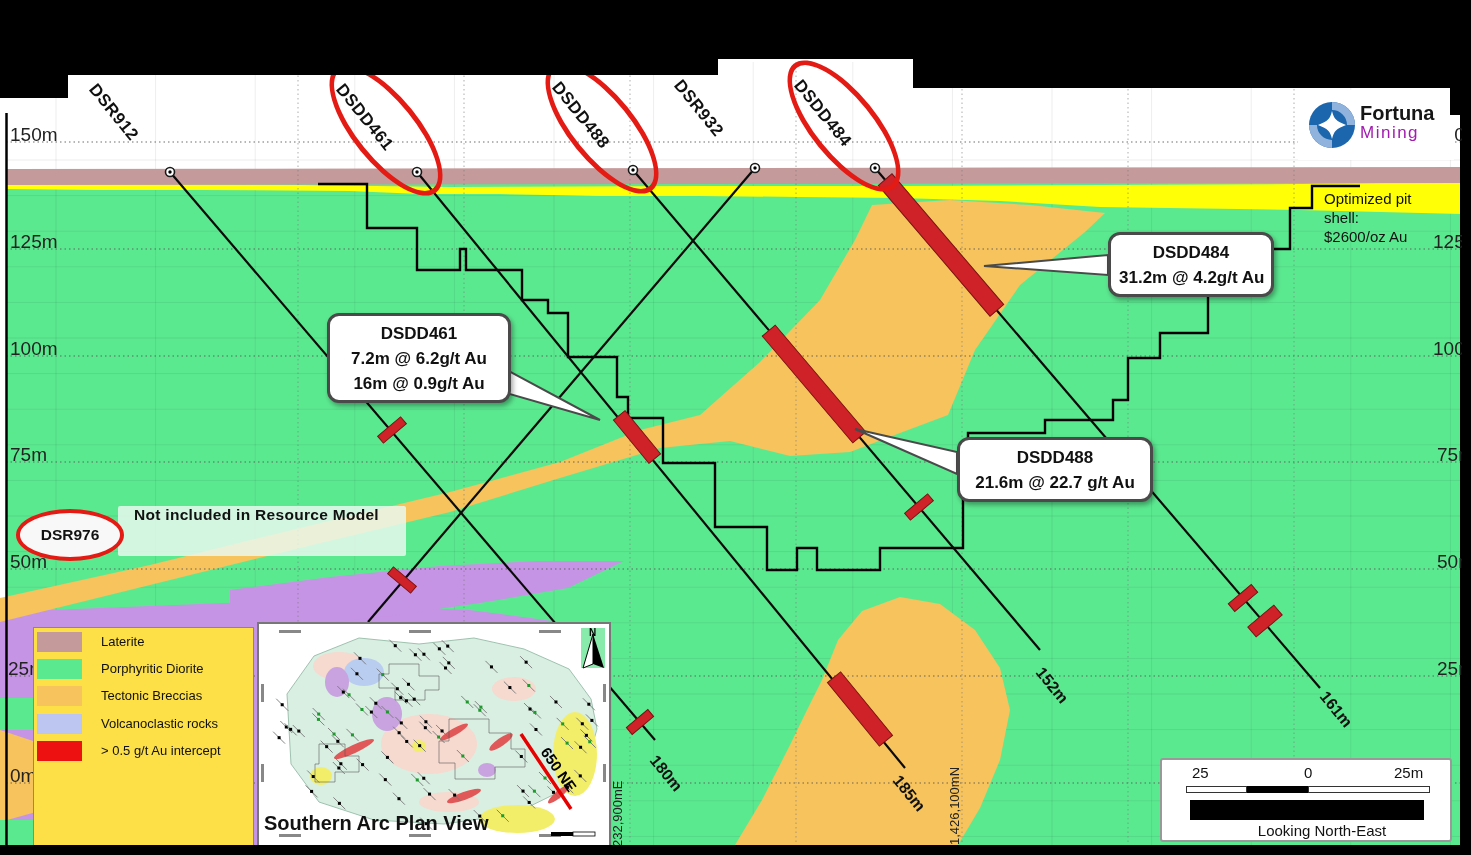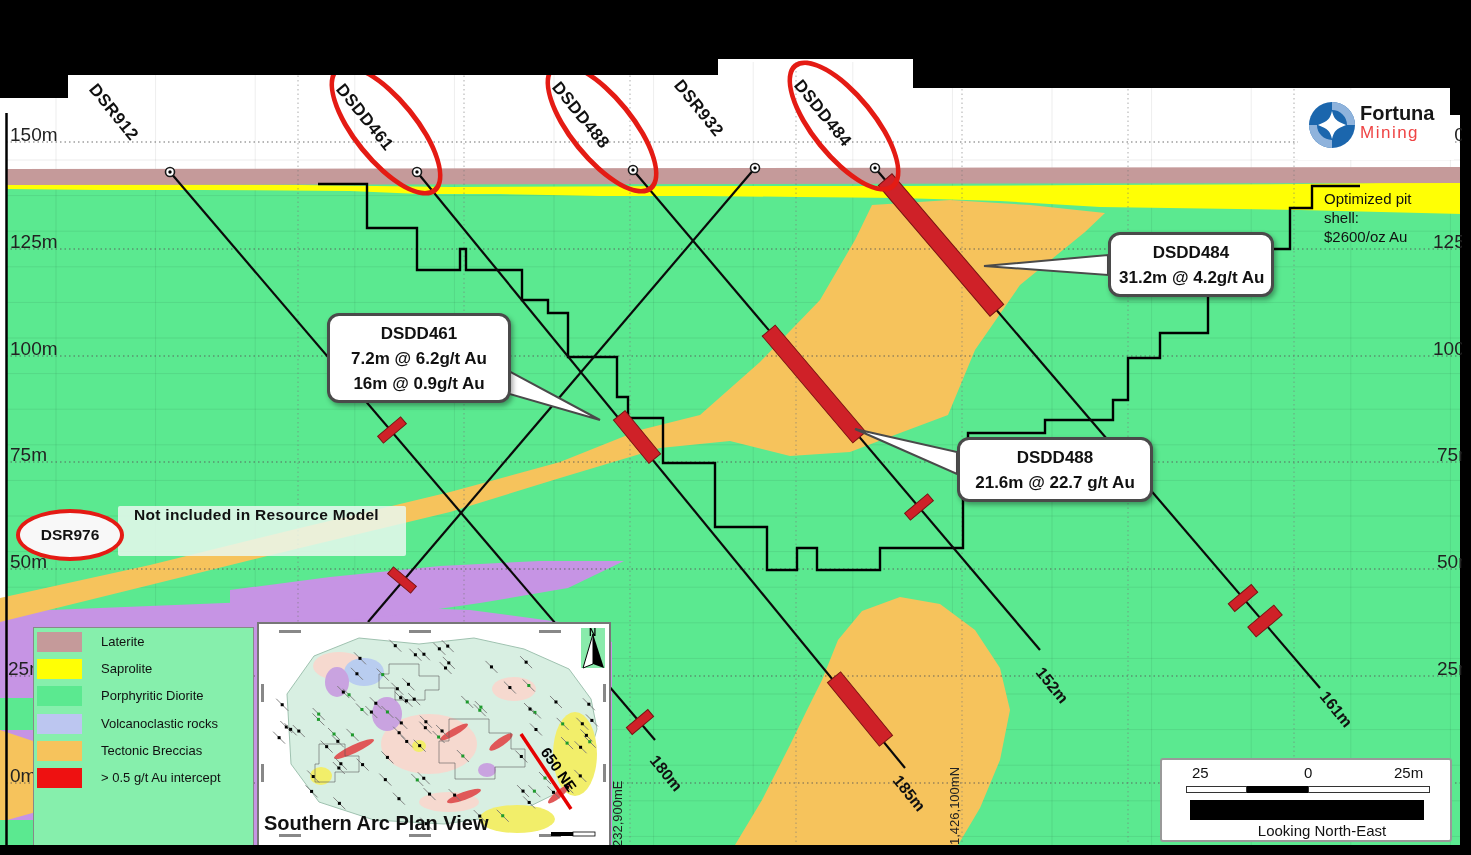--- a/index.html
+++ b/index.html
@@ -22,40 +22,40 @@
            padding:5px 8px 4px 8px;}
   .callout .t{font-weight:bold;font-size:17px;line-height:25px;white-space:nowrap;}
   .pitlab{position:absolute;z-index:3;font-size:15px;line-height:19px;color:#111;white-space:nowrap;}
   .noteband{position:absolute;background:rgba(233,248,238,.85);z-index:3;border-radius:2px;
             display:flex;align-items:flex-start;}
   .noteband span{font-weight:bold;font-size:15.5px;padding-left:16px;letter-spacing:.3px;}
   .dsr976{position:absolute;border:4px solid #e41b14;border-radius:50%;background:#f8f8f8;
           z-index:3;display:flex;align-items:center;justify-content:center;}
   .dsr976 span{font-weight:bold;font-size:15.5px;}
   
-  #legend{position:absolute;left:33px;top:627px;width:219px;height:218px;background:#86efac;
+  #legend{position:absolute;left:33px;top:627px;width:219px;height:218px;background:#fde047;
           border:1.5px solid #888;z-index:5;}
   .lrow{position:relative;height:27.2px;}
   .lsw{position:absolute;left:3px;top:4px;width:45px;height:20px;}
   .llab{position:absolute;left:67px;top:6px;font-size:13px;color:#111;white-space:nowrap;}
   
   #inset{position:absolute;left:257px;top:622px;width:354px;height:225px;background:#fff;
          border:2px solid #777;z-index:5;box-sizing:border-box;}
   #inset-title{position:absolute;left:5px;top:188px;font-weight:bold;font-size:20px;z-index:2;}
   
   #scalebox{position:absolute;left:1160px;top:758px;width:292px;height:84px;background:#fff;
             border:2px solid #999;border-radius:3px;z-index:5;box-sizing:border-box;}
   #scalebox .num{position:absolute;top:4px;font-size:15px;color:#111;}
   .sbar{position:absolute;top:26px;height:7px;box-sizing:border-box;}
   #sb-redact{position:absolute;left:28px;top:40px;width:234px;height:20px;background:#000;}
   #sb-caption{position:absolute;left:16px;top:62px;width:100%;text-align:center;font-size:15px;}
   
   #logo{position:absolute;left:1298px;top:90px;width:156px;height:70px;background:#fff;z-index:5;}
   #logo .name{position:absolute;left:62px;top:12px;font-weight:bold;font-size:20px;color:#161616;}
-  #logo .sub{position:absolute;left:62px;top:33px;font-size:17px;color:#ef4444;letter-spacing:1.5px;}
+  #logo .sub{position:absolute;left:62px;top:33px;font-size:17px;color:#a21caf;letter-spacing:1.5px;}
   
   .mask{position:absolute;background:#000;z-index:6;}
 </style>
 </head>
 <body>
 
 <div id="stage">
 
   <svg class="abs" style="left:0;top:0;z-index:1" width="1471" height="855" viewBox="0 0 1471 855">
 
@@ -254,34 +254,30 @@
   <div class="dsr976" style="left:16px;top:509px;width:100px;height:44px">
     <span>DSR976</span>
   </div>
 
   <div id="legend">
     <div class="lrow">
       <span class="lsw" style="background: rgb(197, 154, 154);"></span>
       <span class="llab">Laterite</span>
       </div>
     <div class="lrow">
-      <span class="lsw" style="background: rgb(255, 255, 5);"></span>
-      <span class="llab">Saprolite</span>
-      </div>
-    <div class="lrow">
       <span class="lsw" style="background: rgb(91, 233, 144);"></span>
       <span class="llab">Porphyritic Diorite</span>
       </div>
     <div class="lrow">
+      <span class="lsw" style="background: rgb(246, 195, 92);"></span>
+      <span class="llab">Tectonic Breccias</span>
+      </div>
+    <div class="lrow">
       <span class="lsw" style="background: rgb(188, 198, 240);"></span>
       <span class="llab">Volcanoclastic rocks</span>
-      </div>
-    <div class="lrow">
-      <span class="lsw" style="background: rgb(246, 195, 92);"></span>
-      <span class="llab">Tectonic Breccias</span>
       </div>
     <div class="lrow">
       <span class="lsw" style="background: rgb(238, 17, 17);"></span>
       <span class="llab">&gt; 0.5 g/t Au intercept</span>
       </div>
   </div>
 
   <div id="inset">
     <svg width="350" height="221" viewBox="0 0 350 221">
       <polygon stroke="#9fc2b0" stroke-width="1" points="28,70 55,32 100,14 160,20 215,14 265,25 310,45 332,75 338,105 328,140 300,168 255,190 185,200 115,196 60,178 32,140" fill="#d8efe2"></polygon>

